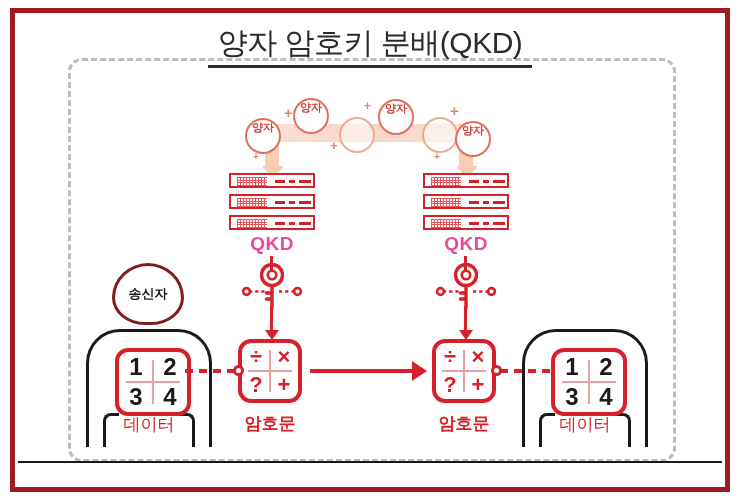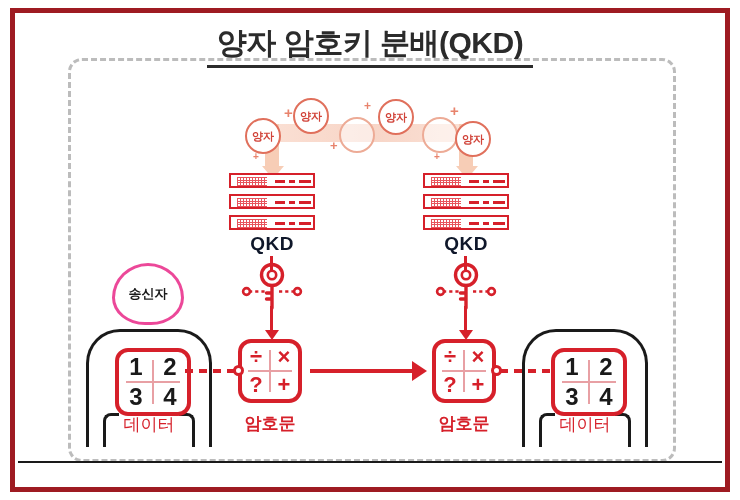--- a/index.html
+++ b/index.html
@@ -52,21 +52,21 @@
   .title-wrap {
     position: absolute;
     left: 0;
     top: 26px;
     width: 740px;
     text-align: center;
   }
   .title-text {
     display: inline-block;
     font-size: 30px;
-    font-weight: bold;
+    font-weight: normal;
     color: #2b2b2b;
     letter-spacing: -0.5px;
     padding: 0 10px 4px 10px;
     border-bottom: 3px solid #2b2b2b;
     line-height: 1.15;
   }
 
   
   .photon-band {
     position: absolute;
@@ -75,21 +75,21 @@
     width: 230px;
     height: 18px;
     background: linear-gradient(90deg,#fbe0d4,#f7d3c4,#fbe0d4);
     opacity: 0.95;
   }
   .photon {
     position: absolute;
     border-radius: 50%;
     box-sizing: border-box;
     display: flex;
-    align-items: center;
+    align-items: flex-start;
     justify-content: center;
     background: #ffffff;
   }
   .photon.labeled {
     border: 2px solid #e0705c;
     color: #d1443a;
     font-size: 11px;
     font-weight: bold;
   }
   .photon.empty {
@@ -157,21 +157,21 @@
     height: 3px;
     background: #d6202a;
   }
   .rack-label {
     position: absolute;
     width: 86px;
     text-align: center;
     top: 60px;
     font-size: 19px;
     font-weight: bold;
-    color: #0f172a;
+    color: #ec4899;
     letter-spacing: 0.5px;
   }
 
   
   .v-line {
     position: absolute;
     width: 3px;
     background: #d6202a;
   }
   .v-arrowhead {
@@ -277,21 +277,21 @@
     position: absolute;
     width: 150px;
     height: 190px;
   }
   .person-head {
     position: absolute;
     left: 34px;
     top: 0;
     width: 72px;
     height: 62px;
-    border: 3px solid #ec4899;
+    border: 3px solid #7f1d1d;
     border-radius: 50% 50% 46% 46% / 56% 56% 44% 44%;
     box-sizing: border-box;
     background: #ffffff;
     display: flex;
     align-items: center;
     justify-content: center;
     font-size: 13px;
     font-weight: bold;
     color: #1a1a1a;
   }

